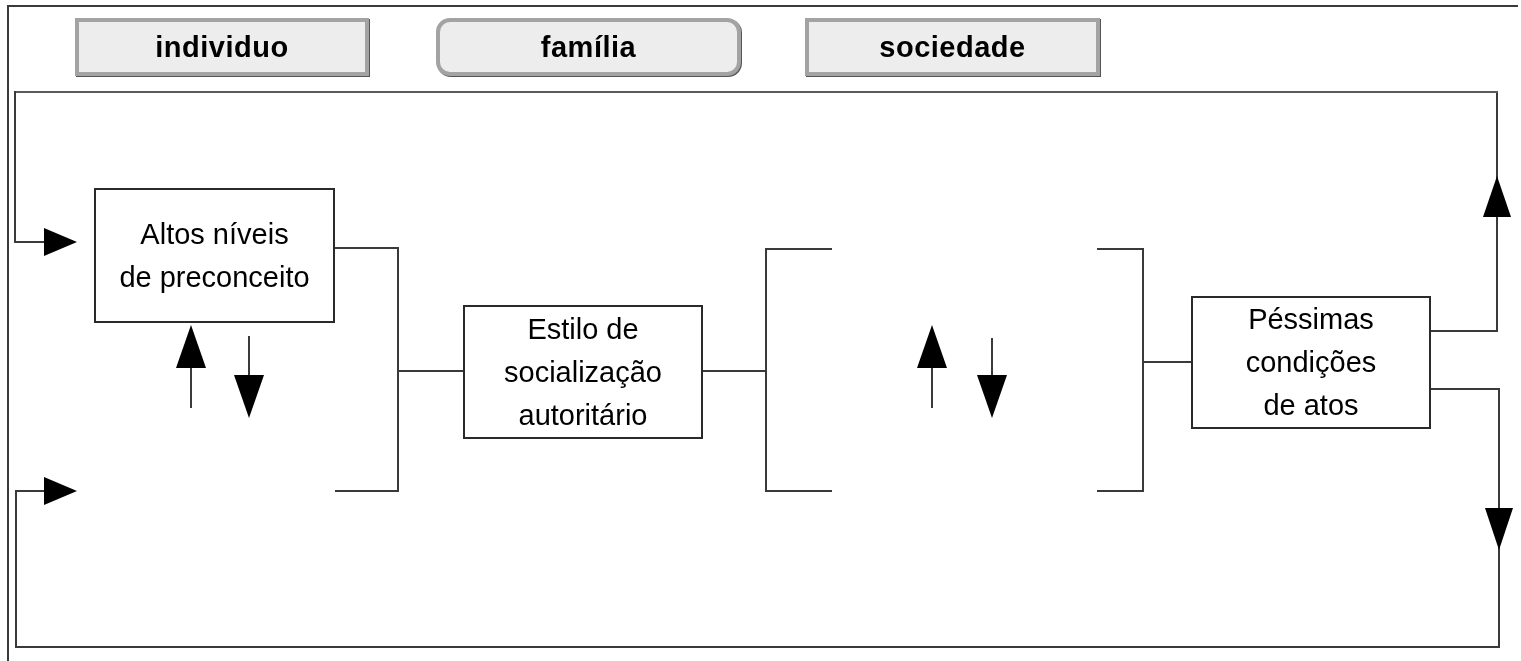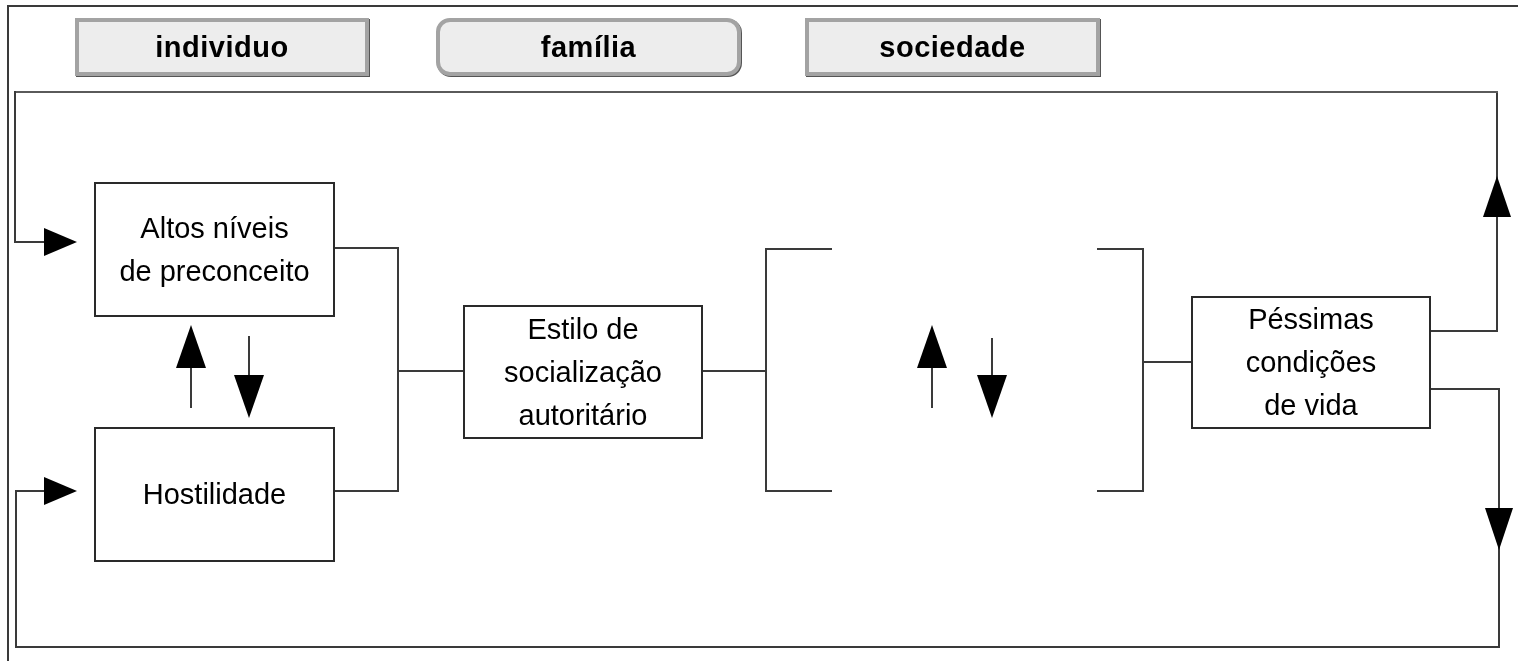--- a/index.html
+++ b/index.html
@@ -102,23 +102,22 @@
   <div class="ln" style="left:190px; top:366px; width:2px; height:42px;"></div>
   <div class="arr arr-up" style="left:176px; top:325px;"></div>
   <div class="ln" style="left:248px; top:336px; width:2px; height:41px;"></div>
   <div class="arr arr-down" style="left:234px; top:375px;"></div>
 
   <div class="ln" style="left:931px; top:366px; width:2px; height:42px;"></div>
   <div class="arr arr-up" style="left:917px; top:325px;"></div>
   <div class="ln" style="left:991px; top:338px; width:2px; height:39px;"></div>
   <div class="arr arr-down" style="left:977px; top:375px;"></div>
 
-  <div class="node" style="left:94px; top:182px; width:237px; height:131px;"><span>Altos níveis
+  <div class="node" style="left:94px; top:188px; width:237px; height:131px;"><span>Altos níveis
 de preconceito</span></div>
-  <div class="node" style="left:94px; top:427px; width:237px; height:131px;"><span>Hostilidade</span></div>
   <div class="node" style="left:463px; top:305px; width:236px; height:130px;align-items:center;"><span>Estilo de
 socialização
 autoritário</span></div>
   <div class="node" style="left:1191px; top:296px; width:236px; height:129px;"><span>Péssimas
 condições
-de vida</span></div>
+de atos</span></div>
 
 </div>
 
 </body></html>

